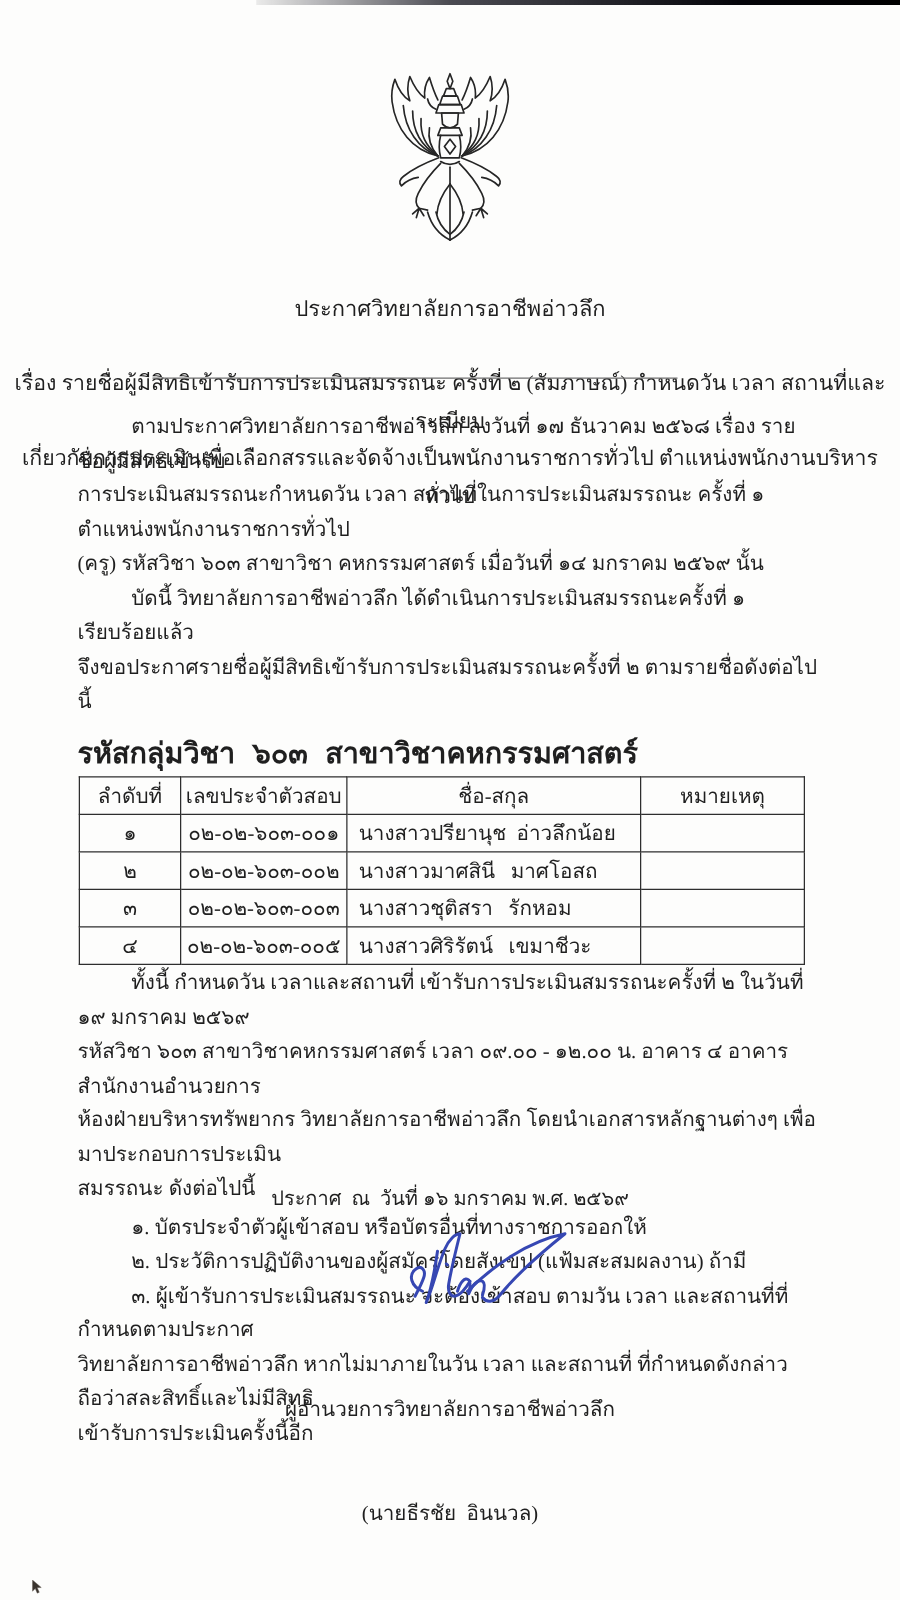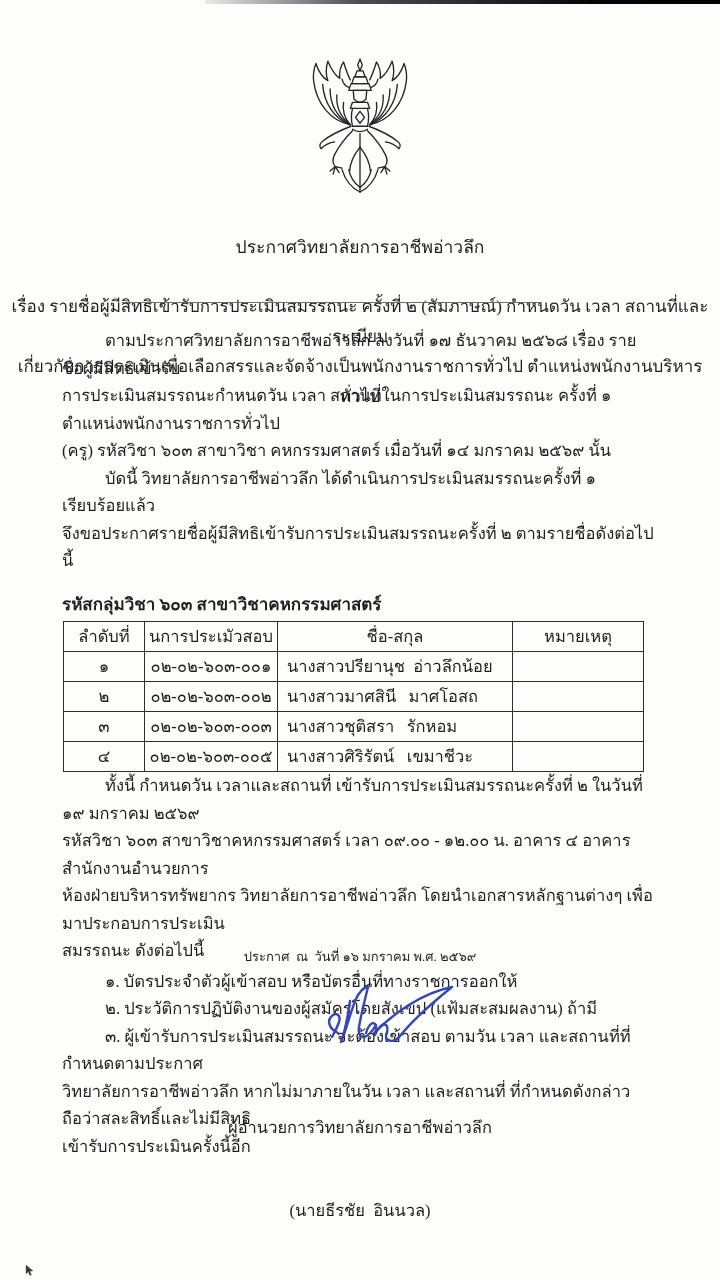--- a/index.html
+++ b/index.html
@@ -25,36 +25,36 @@
   .title-divider{
     position:absolute;top:302px;left:122px;width:420px;height:0;
     border-top:1.6px solid #6e6e6e;
   }
   .content{
     position:absolute;top:327px;left:62px;width:594px;
     font-size:16.5px;line-height:27.5px;
   }
   .content p{margin:0;white-space:pre-line;text-indent:43px;}
   .section-heading{
-    margin-top:16px;font-weight:bold;font-size:17px;white-space:pre-line;
+    margin-top:16px;font-weight:bold;font-size:23px;white-space:pre-line;font-family:Liberation Mono, monospace;
   }
   table.applicants{
     border-collapse:collapse;margin-top:3px;margin-left:1px;
     width:580px;table-layout:fixed;
   }
   table.applicants th, table.applicants td{
     border:1.4px solid #2e2e2e;height:29px;padding:0;
     font-size:16.5px;font-weight:normal;text-align:center;vertical-align:middle;
   }
   table.applicants td.name-cell{text-align:left;padding-left:9px;white-space:pre;}
   .para-3{margin-top:26px;}
   .req-list{margin-top:3px;padding-left:43px;white-space:pre-line;}
   .announce-line{
     position:absolute;top:946px;left:0;width:720px;text-align:center;
-    font-size:13px;white-space:pre-wrap;
+    font-size:16px;white-space:pre-wrap;
   }
   .signature-wrap{position:absolute;top:975px;left:310px;}
   .signer-block{
     position:absolute;top:1059px;left:0;width:720px;text-align:center;
     font-size:16.5px;line-height:27.5px;white-space:pre-wrap;
   }
   .cursor-wrap{position:absolute;top:1263px;left:25px;}
 </style>
 </head>
 <body>
@@ -133,21 +133,21 @@
     <table class="applicants">
       <colgroup>
         <col style="width:81px">
           <col style="width:133px">
           <col style="width:235px">
           <col style="width:131px">
       </colgroup>
       <thead>
         <tr>
           <th>ลำดับที่</th>
-          <th>นการประเมัวสอบ</th>
+          <th>เลขประจำตัวสอบ</th>
           <th>ชื่อ-สกุล</th>
           <th>หมายเหตุ</th>
         </tr>
       </thead>
       <tbody>
         <tr>
           <td>๑</td>
           <td>๐๒-๐๒-๖๐๓-๐๐๑</td>
           <td class="name-cell">นางสาวปรียานุช  อ่าวลึกน้อย</td>
           <td></td>

